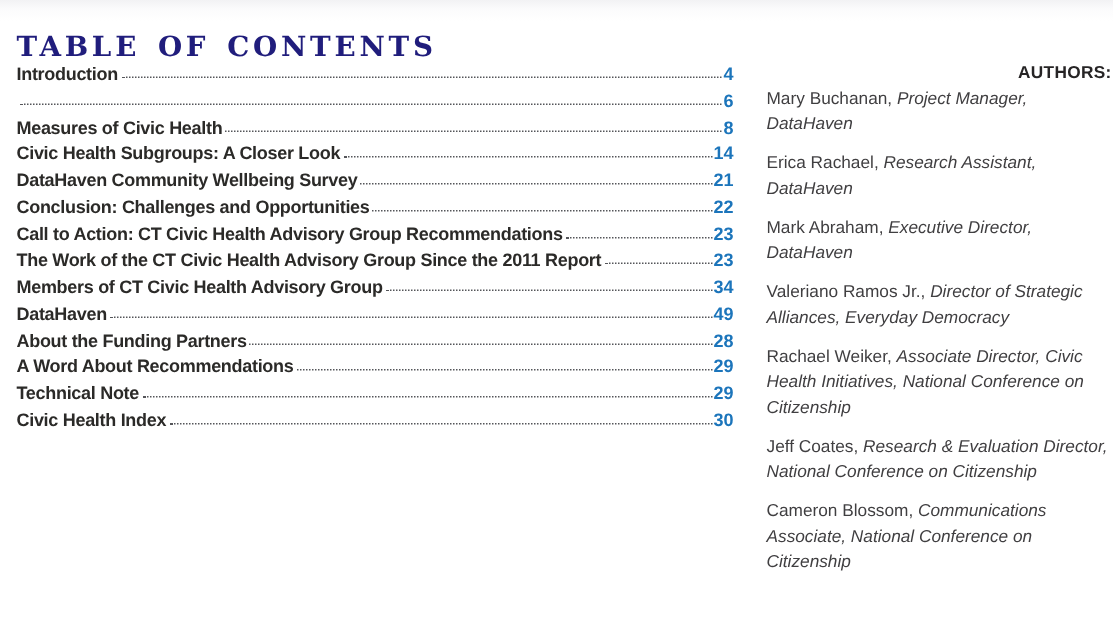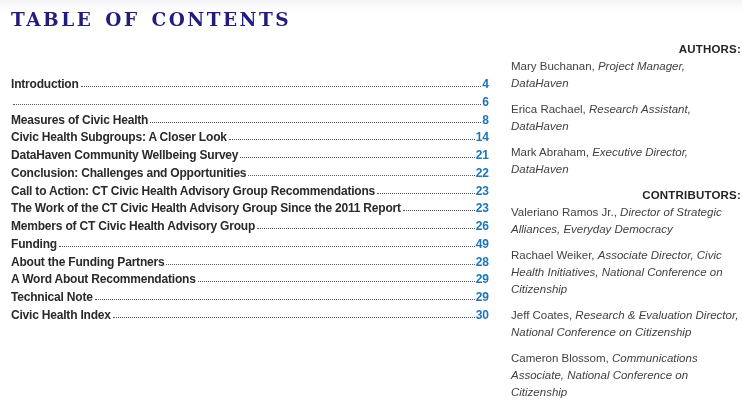--- a/index.html
+++ b/index.html
@@ -11,35 +11,34 @@
     position: relative;
   }
   .page {
     position: absolute;
     inset: 0;
     background: linear-gradient(#f2f2f4 0px, #fbfbfc 6px, #ffffff 14px);
   }
   .title {
     position: absolute;
     left: 11px;
-    top: 9px;
+    top: 21px;
     font-family: "DejaVu Serif", serif;
     font-weight: bold;
     font-size: 18.5px;
     letter-spacing: 2.5px;
     word-spacing: 3px;
     color: #201d7c;
     white-space: nowrap;
   }
   .toc-list {
     position: absolute;
     left: 11px;
     top: 42px;
     width: 478px;
-    margin-top: 35px;
   }
   .toc-row {
     display: flex;
     align-items: baseline;
     height: 17.75px;
     cursor: pointer;
   }
   .toc-label {
     font-size: 12px;
     font-weight: bold;
@@ -122,24 +121,24 @@
         <span class="toc-page">23</span>
       </div>
       <div class="toc-row">
         <span class="toc-label">The Work of the CT Civic Health Advisory Group Since the 2011 Report</span>
         <span class="toc-dots"></span>
         <span class="toc-page">23</span>
       </div>
       <div class="toc-row">
         <span class="toc-label">Members of CT Civic Health Advisory Group</span>
         <span class="toc-dots"></span>
-        <span class="toc-page">26</span>
+        <span class="toc-page">34</span>
       </div>
       <div class="toc-row">
-        <span class="toc-label">Funding</span>
+        <span class="toc-label">DataHaven</span>
         <span class="toc-dots"></span>
         <span class="toc-page">49</span>
       </div>
       <div class="toc-row">
         <span class="toc-label">About the Funding Partners</span>
         <span class="toc-dots"></span>
         <span class="toc-page">28</span>
       </div>
       <div class="toc-row">
         <span class="toc-label">A Word About Recommendations</span>
@@ -155,19 +154,18 @@
         <span class="toc-label">Civic Health Index</span>
         <span class="toc-dots"></span>
         <span class="toc-page">30</span>
       </div>
     </div>
   <aside class="credits" id="credits-column">
       <div class="credit-heading">AUTHORS:</div>
       <p class="credit-person"><span class="name">Mary Buchanan, </span><span class="role">Project Manager, DataHaven</span></p>
       <p class="credit-person"><span class="name">Erica Rachael, </span><span class="role">Research Assistant, DataHaven</span></p>
       <p class="credit-person"><span class="name">Mark Abraham, </span><span class="role">Executive Director, DataHaven</span></p>
-      <div class="credit-heading">CONTRIBUTORS:</div>
       <p class="credit-person"><span class="name">Valeriano Ramos Jr., </span><span class="role">Director of Strategic Alliances, Everyday Democracy</span></p>
       <p class="credit-person"><span class="name">Rachael Weiker, </span><span class="role">Associate Director, Civic Health Initiatives, National Conference on Citizenship</span></p>
       <p class="credit-person"><span class="name">Jeff Coates, </span><span class="role">Research &amp; Evaluation Director, National Conference on Citizenship</span></p>
       <p class="credit-person"><span class="name">Cameron Blossom, </span><span class="role">Communications Associate, National Conference on Citizenship</span></p>
     </aside>
 </div>
 
 </body></html>

